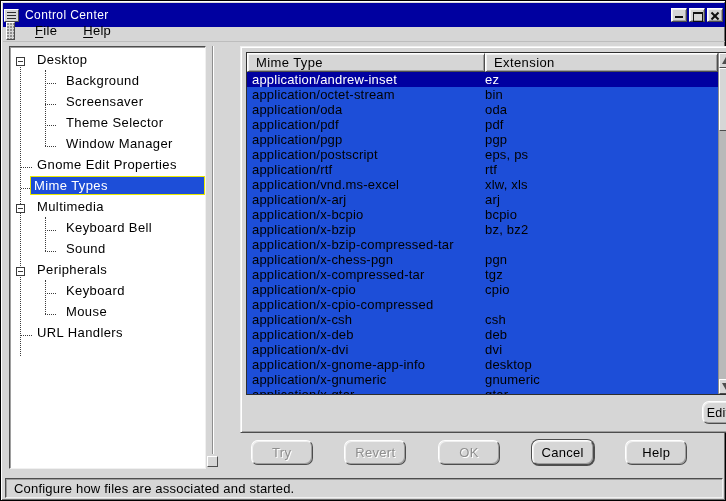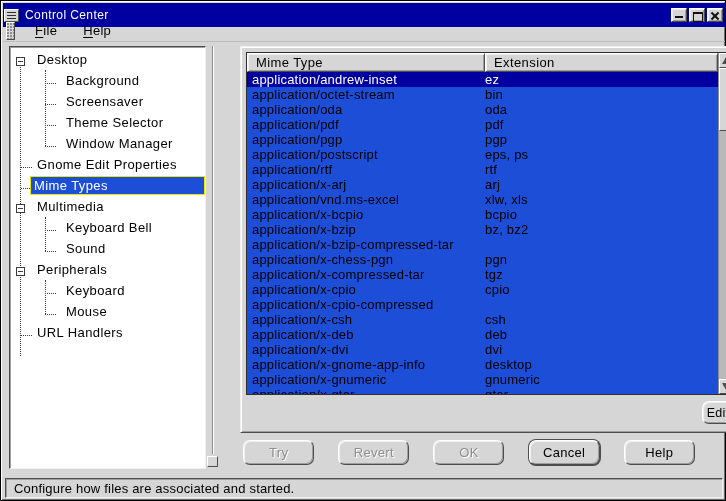--- a/index.html
+++ b/index.html
@@ -97,21 +97,21 @@
   .sb-thumb { top:15px; height:63px; }
   .tri-up { width:0; height:0; border-left:4px solid transparent; border-right:4px solid transparent;
     border-bottom:7px solid #4d4d4d; }
   .tri-down { width:0; height:0; border-left:4px solid transparent; border-right:4px solid transparent;
     border-top:7px solid #4d4d4d; }
   
   .btn { font:inherit; letter-spacing:.3px; cursor:default;border-radius:7px; }
   .edit-btn { position:absolute; right:5px; top:354px; width:32px; height:23px; font-size:12.5px; }
   .dialog-buttons { position:absolute; left:218px; top:433px; width:500px; height:37px;
     display:flex; align-items:center; justify-content:space-evenly; }
-  .dlg-btn { width:71px; height:25px; }
+  .dlg-btn { width:62px; height:25px; }
   .dlg-btn.disabled { color:#8e8e8e; text-shadow:1px 1px 0 #fff; }
   .dlg-btn.default { box-shadow: inset 1px 1px 0 #f0f0f0, inset -1px -1px 0 #9e9e9e,
     0 0 0 1px #4d4d4d; }
   
   .statusbar { position:absolute; left:4px; top:477px; width:718px; height:20px;
     display:flex; align-items:center; padding-left:8px; letter-spacing:.2px;
     border:1px solid; border-color:#4d4d4d #f0f0f0 #f0f0f0 #4d4d4d;
     box-shadow: inset 1px 1px 0 #9e9e9e; }
 </style>
 </head>
@@ -268,27 +268,27 @@
             <span class="cell-mime">application/postscript</span>
             <span class="cell-ext">eps, ps</span>
           </div>
 
           <div class="row">
             <span class="cell-mime">application/rtf</span>
             <span class="cell-ext">rtf</span>
           </div>
 
           <div class="row">
+            <span class="cell-mime">application/vnd.ms-excel</span>
+            <span class="cell-ext">xlw, xls</span>
+          </div>
+
+          <div class="row">
             <span class="cell-mime">application/x-arj</span>
             <span class="cell-ext">arj</span>
-          </div>
-
-          <div class="row">
-            <span class="cell-mime">application/vnd.ms-excel</span>
-            <span class="cell-ext">xlw, xls</span>
           </div>
 
           <div class="row">
             <span class="cell-mime">application/x-bcpio</span>
             <span class="cell-ext">bcpio</span>
           </div>
 
           <div class="row">
             <span class="cell-mime">application/x-bzip</span>
             <span class="cell-ext">bz, bz2</span>

